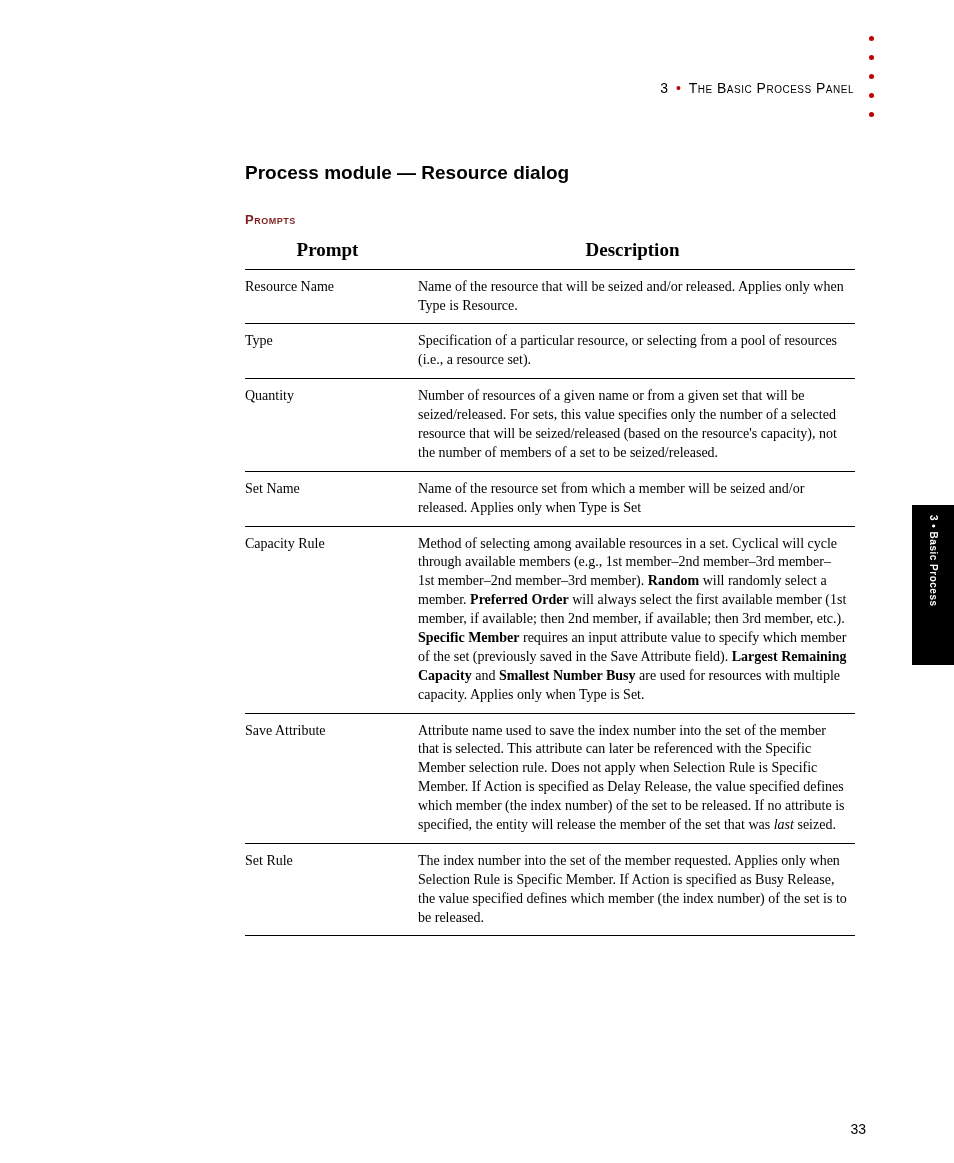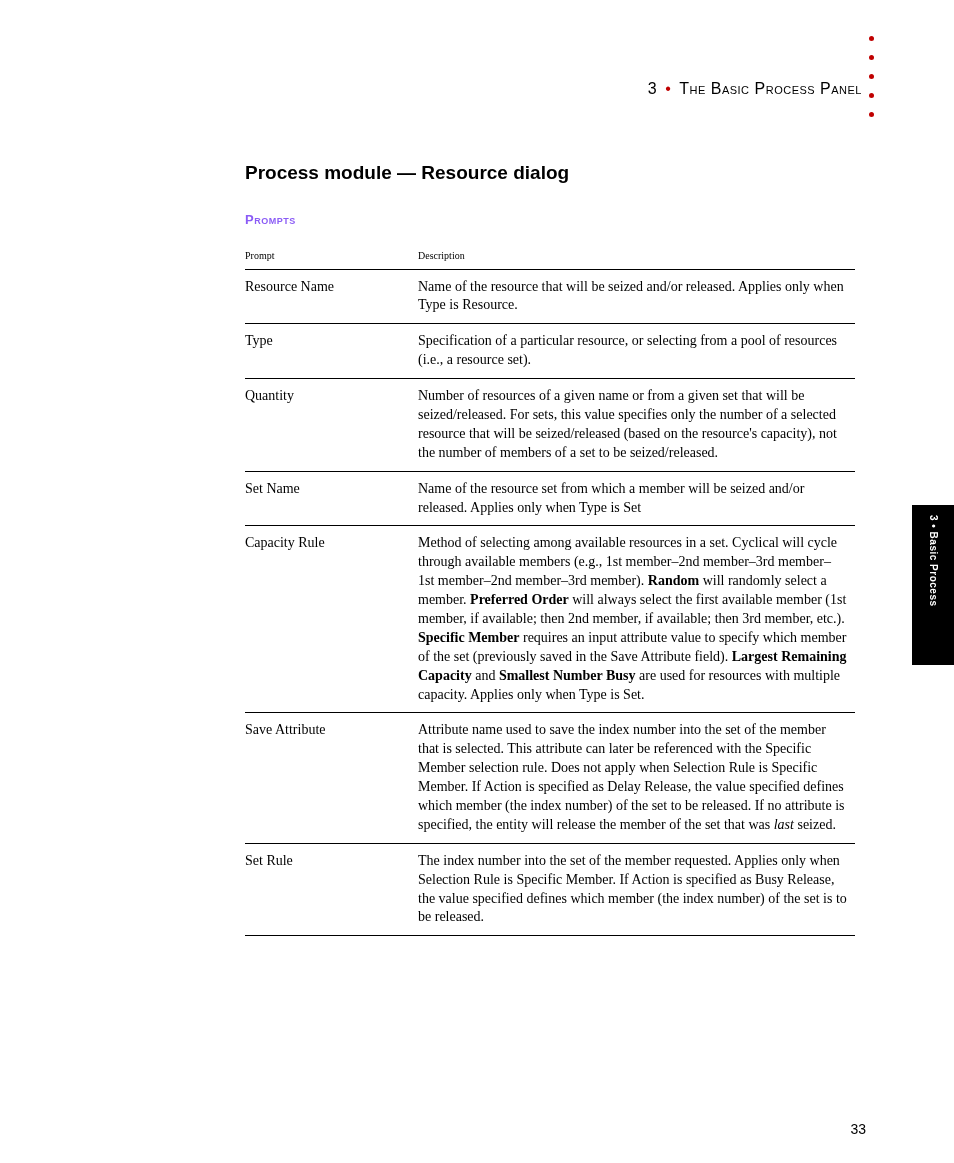--- a/index.html
+++ b/index.html
@@ -15,23 +15,23 @@
   }
   .page {
     padding: 80px 80px 40px 245px;
     box-sizing: border-box;
     position: relative;
     height: 100%;
   }
   .running-head {
     position: absolute;
     top: 80px;
-    right: 92px;
+    right: 100px;
     font-family: Arial, Helvetica, sans-serif;
-    font-size: 16px;
+    font-size: 14px;
     letter-spacing: 0.5px;
     color: #000;
     margin-left: 16px;
   }
   .running-head .chapnum { font-weight: normal; }
   .running-head .sep { color: #c00000; margin: 0 3px; }
   .running-head .title { font-variant: small-caps; }
   .dots {
     position: absolute;
     top: 36px;
@@ -49,34 +49,34 @@
     font-size: 19px;
     margin-top: 82px;
     margin-bottom: 28px;
   }
   .subhead {
     font-family: Arial, Helvetica, sans-serif;
     font-weight: bold;
     font-size: 13px;
     letter-spacing: 0.5px;
     font-variant: small-caps;
-    color: #8b5cf6;
-    margin-bottom: 16px;
+    color: #7f1d1d;
+    margin-bottom: 4px;
   }
   table.prompts {
     width: 610px;
     border-collapse: collapse;
     font-size: 14px;
     line-height: 1.35;
   }
   table.prompts th {
-    text-align: left;
+    text-align: center;
     font-family: "Times New Roman", Times, serif;
-    font-weight: normal;
-    font-size: 10px;
+    font-weight: bold;
+    font-size: 19px;
     padding: 6px 8px 6px 0;
     border-bottom: 1px solid #000;
     vertical-align: top;
   }
   table.prompts td {
     padding: 8px 8px 8px 0;
     border-bottom: 1px solid #000;
     vertical-align: top;
   }
   table.prompts td.prompt {

